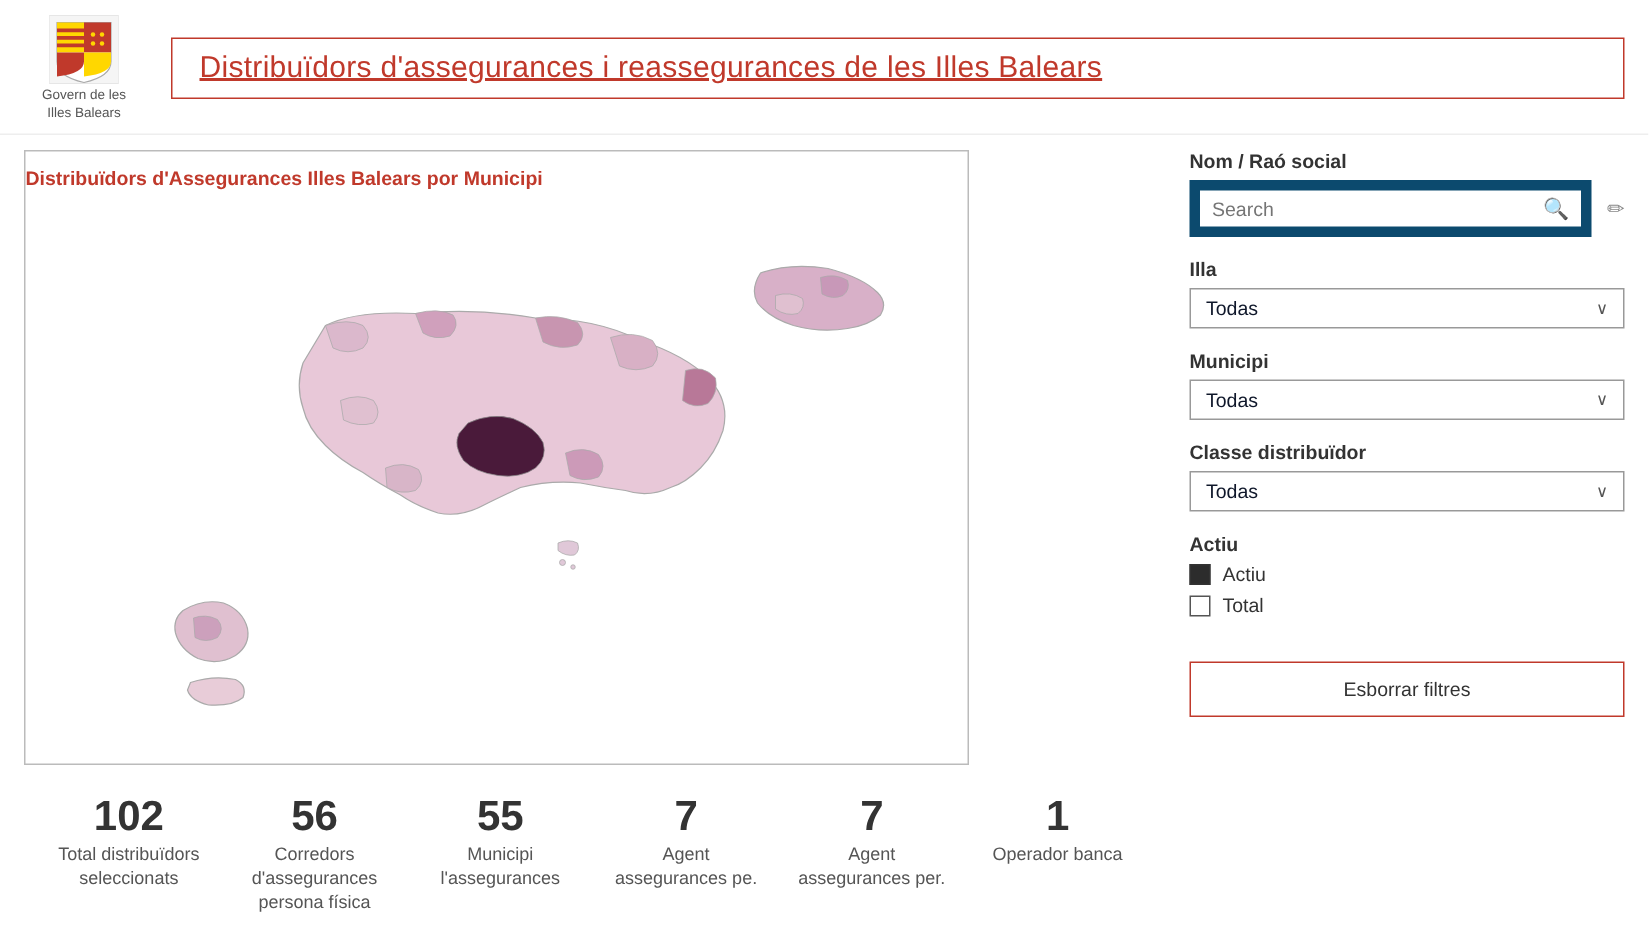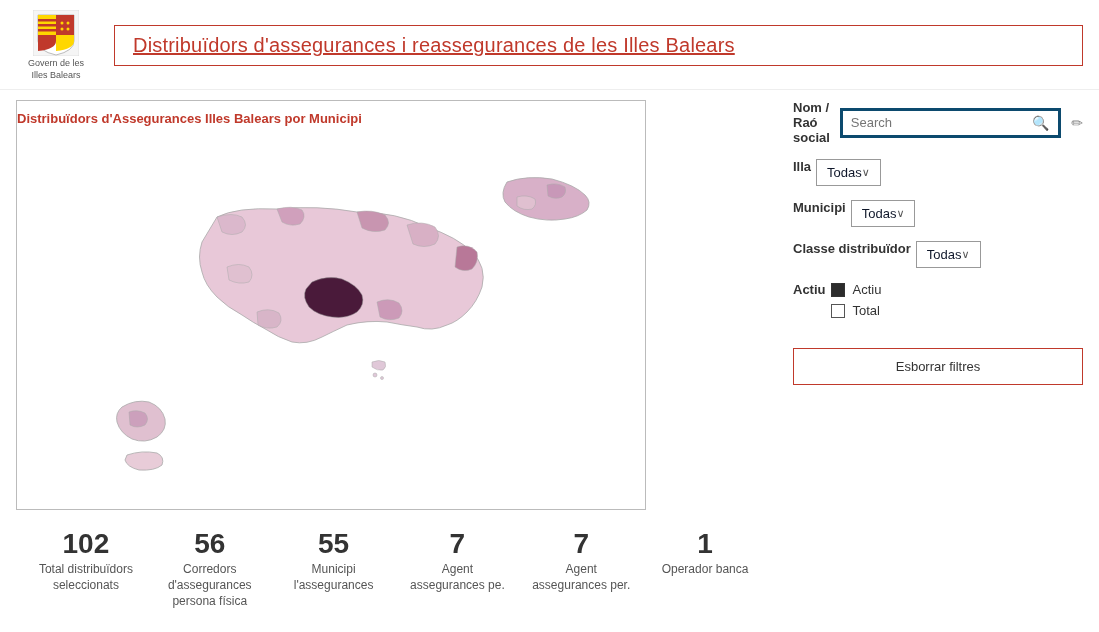--- a/index.html
+++ b/index.html
@@ -112,33 +112,34 @@
     .right-panel {
       width: 290px;
       flex-shrink: 0;
       display: flex;
       flex-direction: column;
       gap: 14px;
     }
 
     .filter-group {
       display: flex;
+      flex-direction: column;
       gap: 5px;
     }
     .filter-label {
       font-weight: bold;
       font-size: 13px;
       color: #333;
     }
 
     
     .search-wrapper {
       display: flex;
       align-items: center;
-      border: 3px solid #0c4a6e;
+      border: 7px solid #0c4a6e;
       background: #fff;
       padding: 4px 8px;
       gap: 6px;
     }
     .search-input {
       border: none;
       outline: none;
       flex: 1;
       font-size: 13px;
       color: #aaa;

